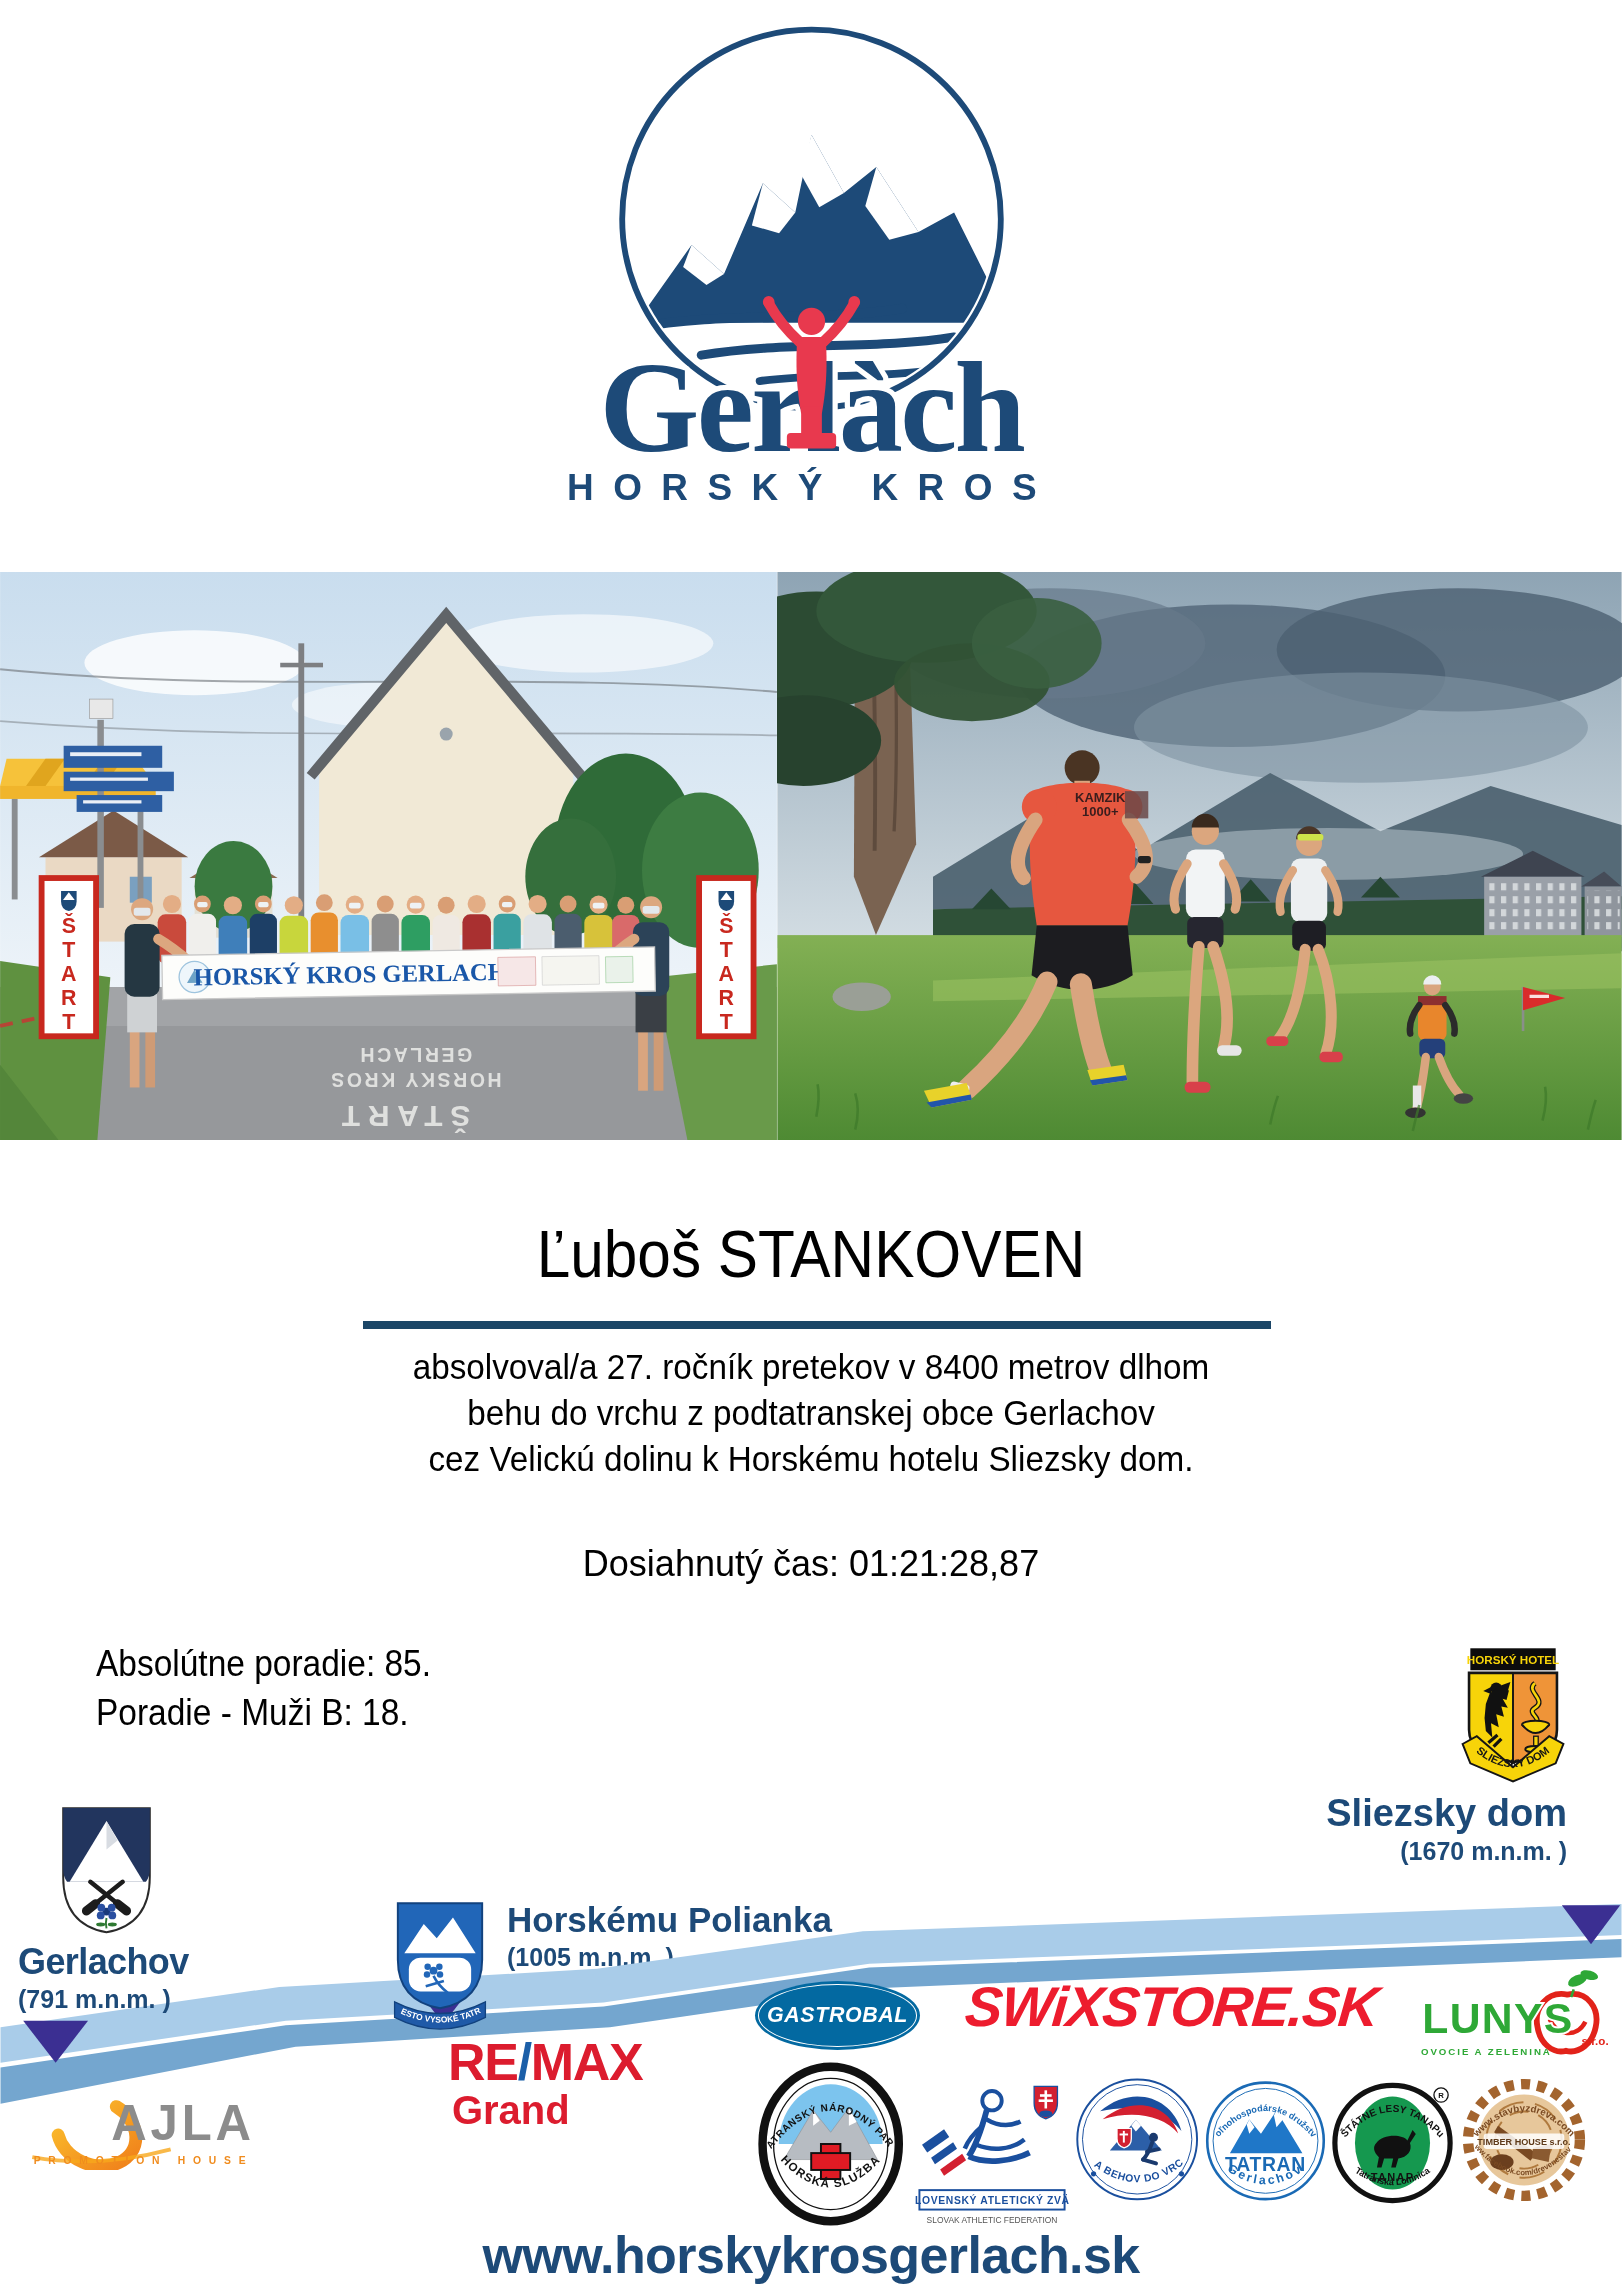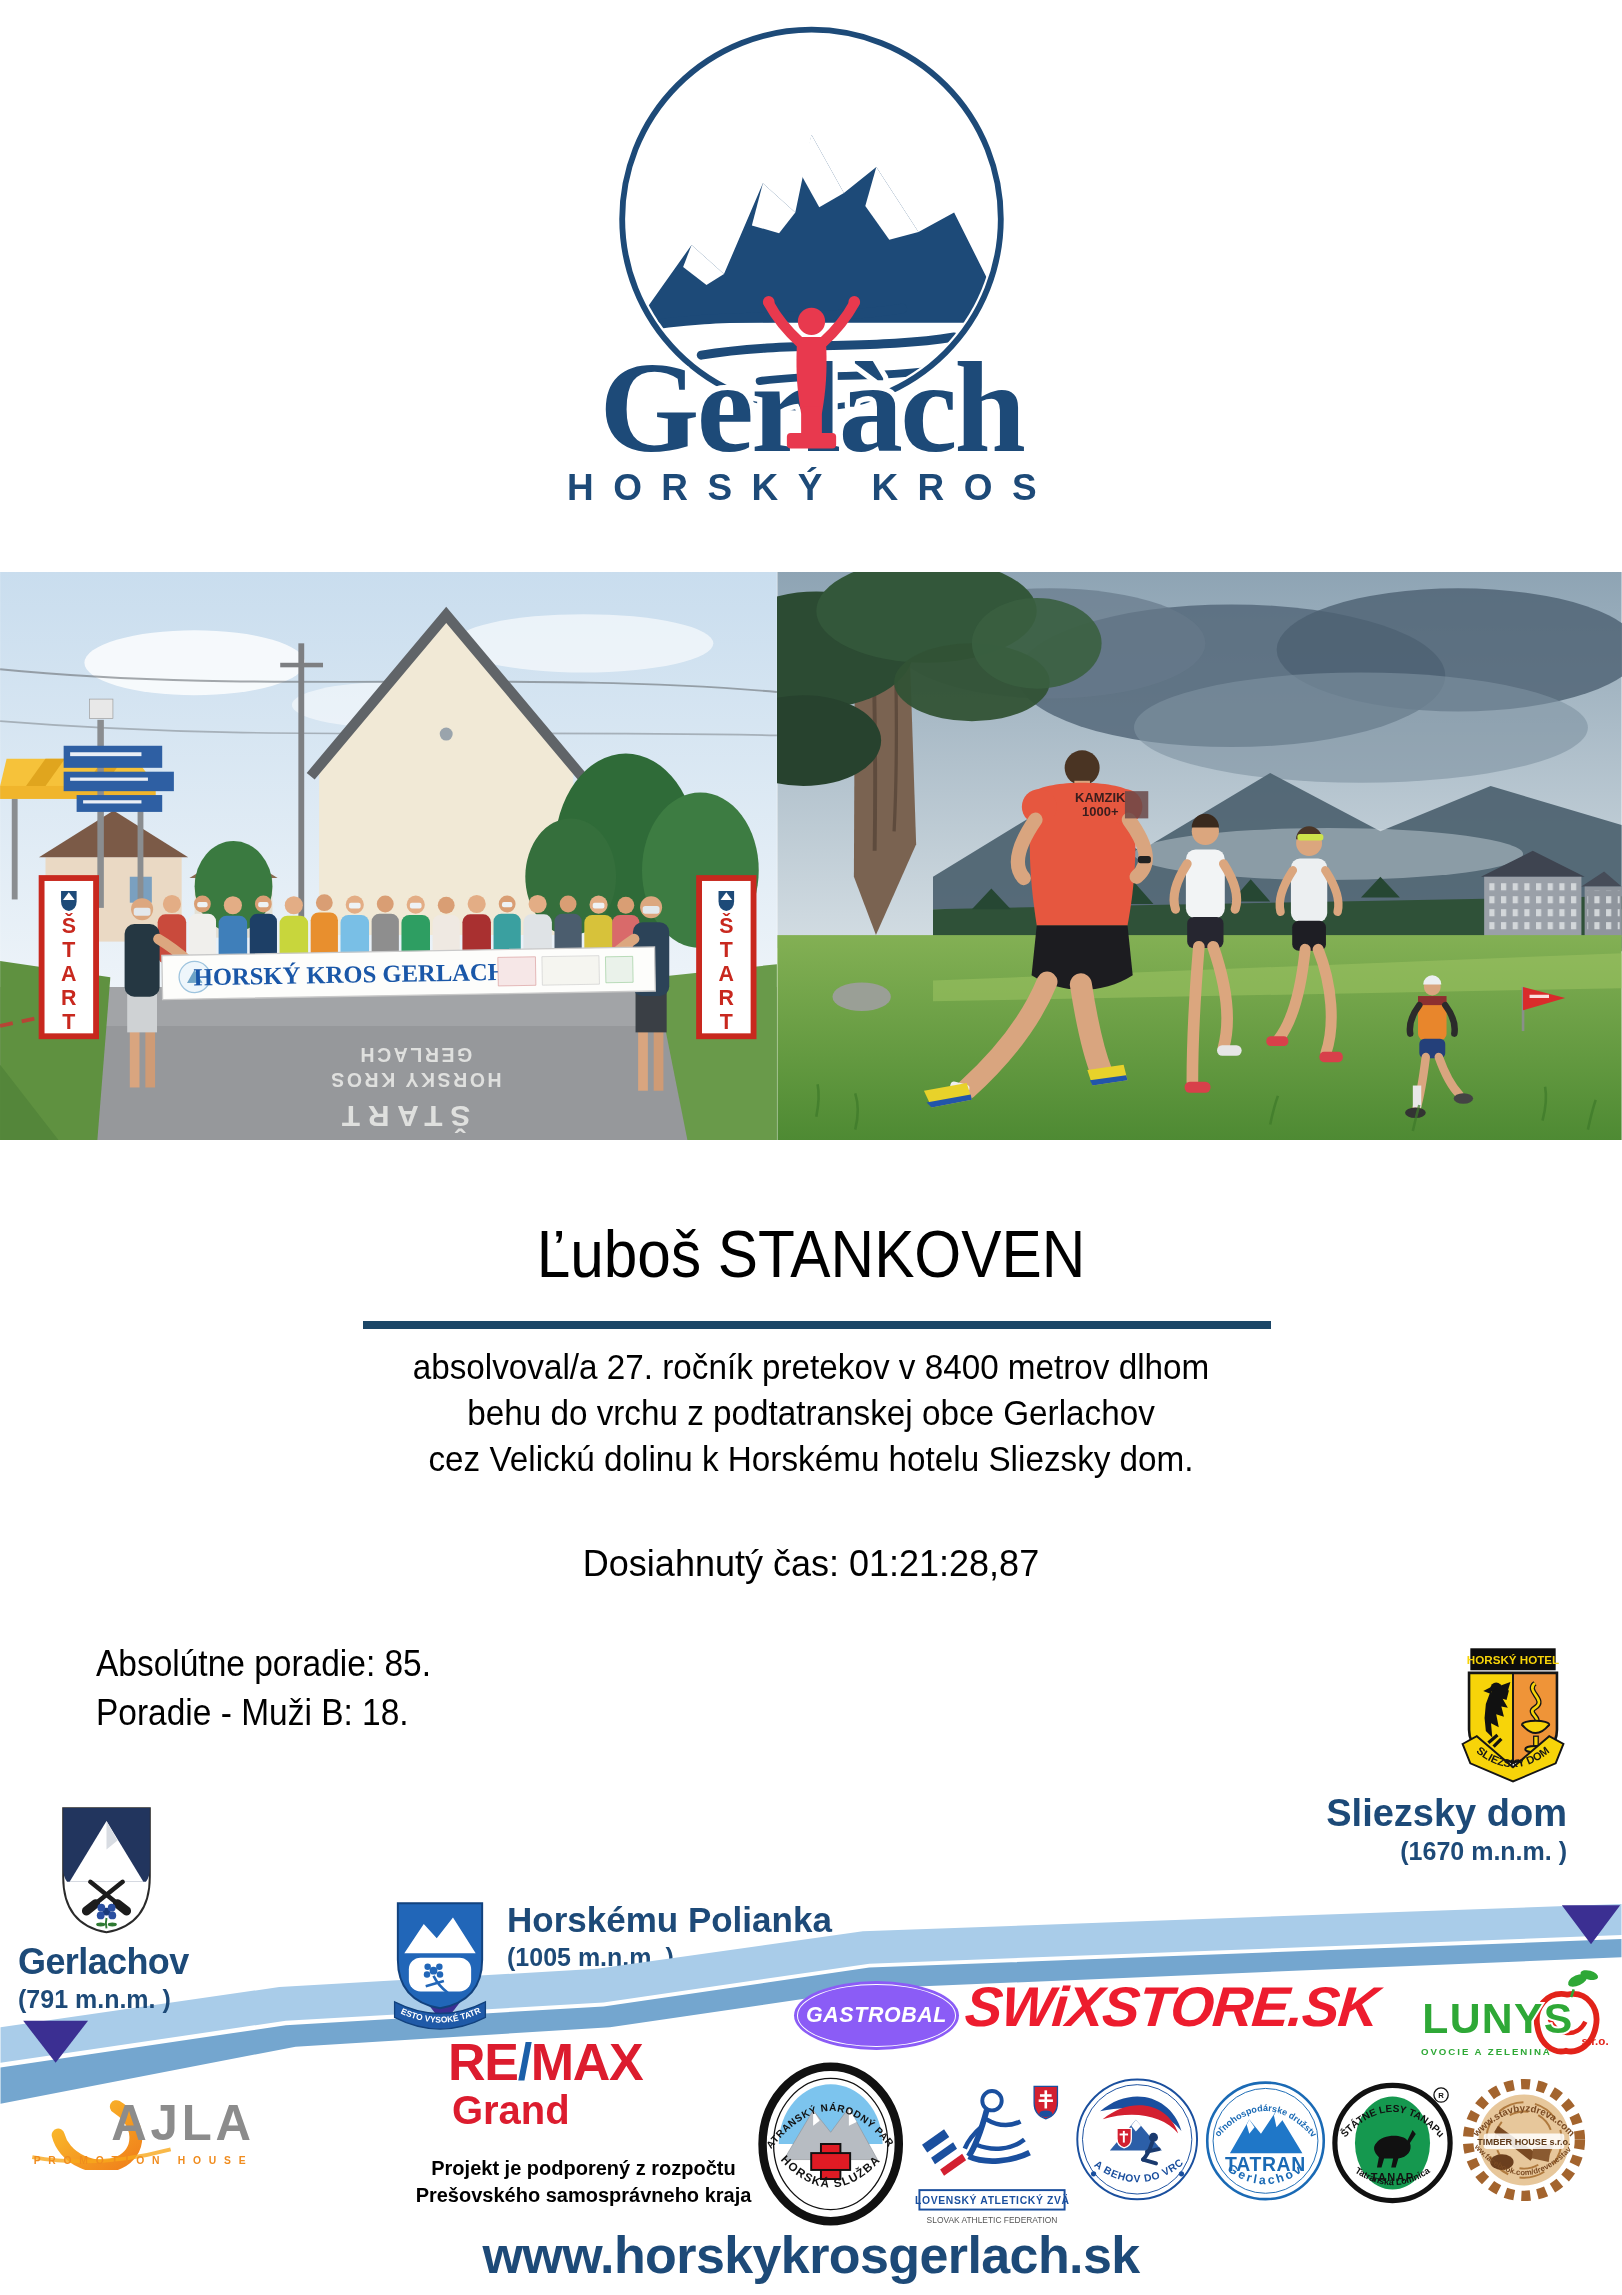--- a/index.html
+++ b/index.html
@@ -38,21 +38,21 @@
   .psk .l1{font-size:22px;font-weight:800;color:#1b4fa0;margin-top:2.6px;}
   .psk .l2{font-size:12.3px;font-weight:700;color:#e0232e;letter-spacing:3.2px;}
   .psk .l3{font-size:22px;font-weight:800;color:#1b4fa0;letter-spacing:5.2px;}
   .remax{position:absolute;left:448px;top:2032px;width:221px;z-index:2;}
   .remax .line{font-size:52px;font-weight:800;letter-spacing:-1.3px;}
   .remax .re,.remax .max{color:#dc1c2e;}
   .remax .slash{color:#1b5fa8;}
   .remax .sub{font-size:40px;font-weight:600;color:#dc1c2e;margin-top:-3.9px;padding-left:3.9px;}
   .support{position:absolute;left:389px;top:2155px;width:389px;text-align:center;font-size:20px;
            font-weight:700;line-height:1.35;z-index:2;}
-  .gastrobal{position:absolute;left:794px;top:1981px;width:165px;height:69px;background:#8b5cf6;
+  .gastrobal{position:absolute;left:755px;top:1981px;width:165px;height:69px;background:#0369a1;
              border-radius:50%;display:flex;align-items:center;justify-content:center;z-index:2;text-align:right;}
   .gastrobal:after{content:"";position:absolute;inset:3.2px;border:1.3px solid #fff;border-radius:50%;}
   .gastrobal span{color:#fff;font-style:italic;font-weight:800;font-size:21.4px;letter-spacing:0.6px;z-index:1;}
   .swix{position:absolute;left:954px;top:1974px;width:435px;text-align:center;font-size:56px;
         font-weight:800;font-style:italic;color:#ed1c2e;transform:skewX(-5deg);letter-spacing:-1.3px;z-index:2;}
   .lunys{position:absolute;left:1418px;top:1957px;z-index:2;}
   .seal{position:absolute;z-index:2;}
   .footer{position:absolute;top:2225px;left:0;width:100%;text-align:center;font-size:52px;
           font-weight:800;color:#1d4a78;letter-spacing:-0.6px;}
 </style>
@@ -511,24 +511,20 @@
     <text x="190" y="140" text-anchor="middle" font-size="16" font-weight="700" fill="#f08c1e" letter-spacing="12">PROMOTION HOUSE</text>
   </svg>
 
 
   <div class="remax">
     <div class="line">
       <span class="re">RE</span><span class="slash">/</span><span class="max">MAX</span>
     </div>
     <div class="sub">Grand</div>
   </div>
-  <div class="support">
-    <div>Projekt je podporený z rozpočtu</div>
-    <div>Prešovského samosprávneho kraja</div>
-  </div>
 
   <div class="gastrobal">
     <span>GASTROBAL</span>
   </div>
 
   <div class="swix">SWiXSTORE.SK</div>
 
   <svg class="lunys" width="195" height="110" viewBox="0 0 300 170">
     <g>
       <path d="M230,58 C262,52 280,80 274,108 C269,134 248,150 228,145 C208,150 188,134 184,108 C178,80 198,52 230,58 Z" stroke="#e2231a" stroke-width="9" fill="#fff"></path>

